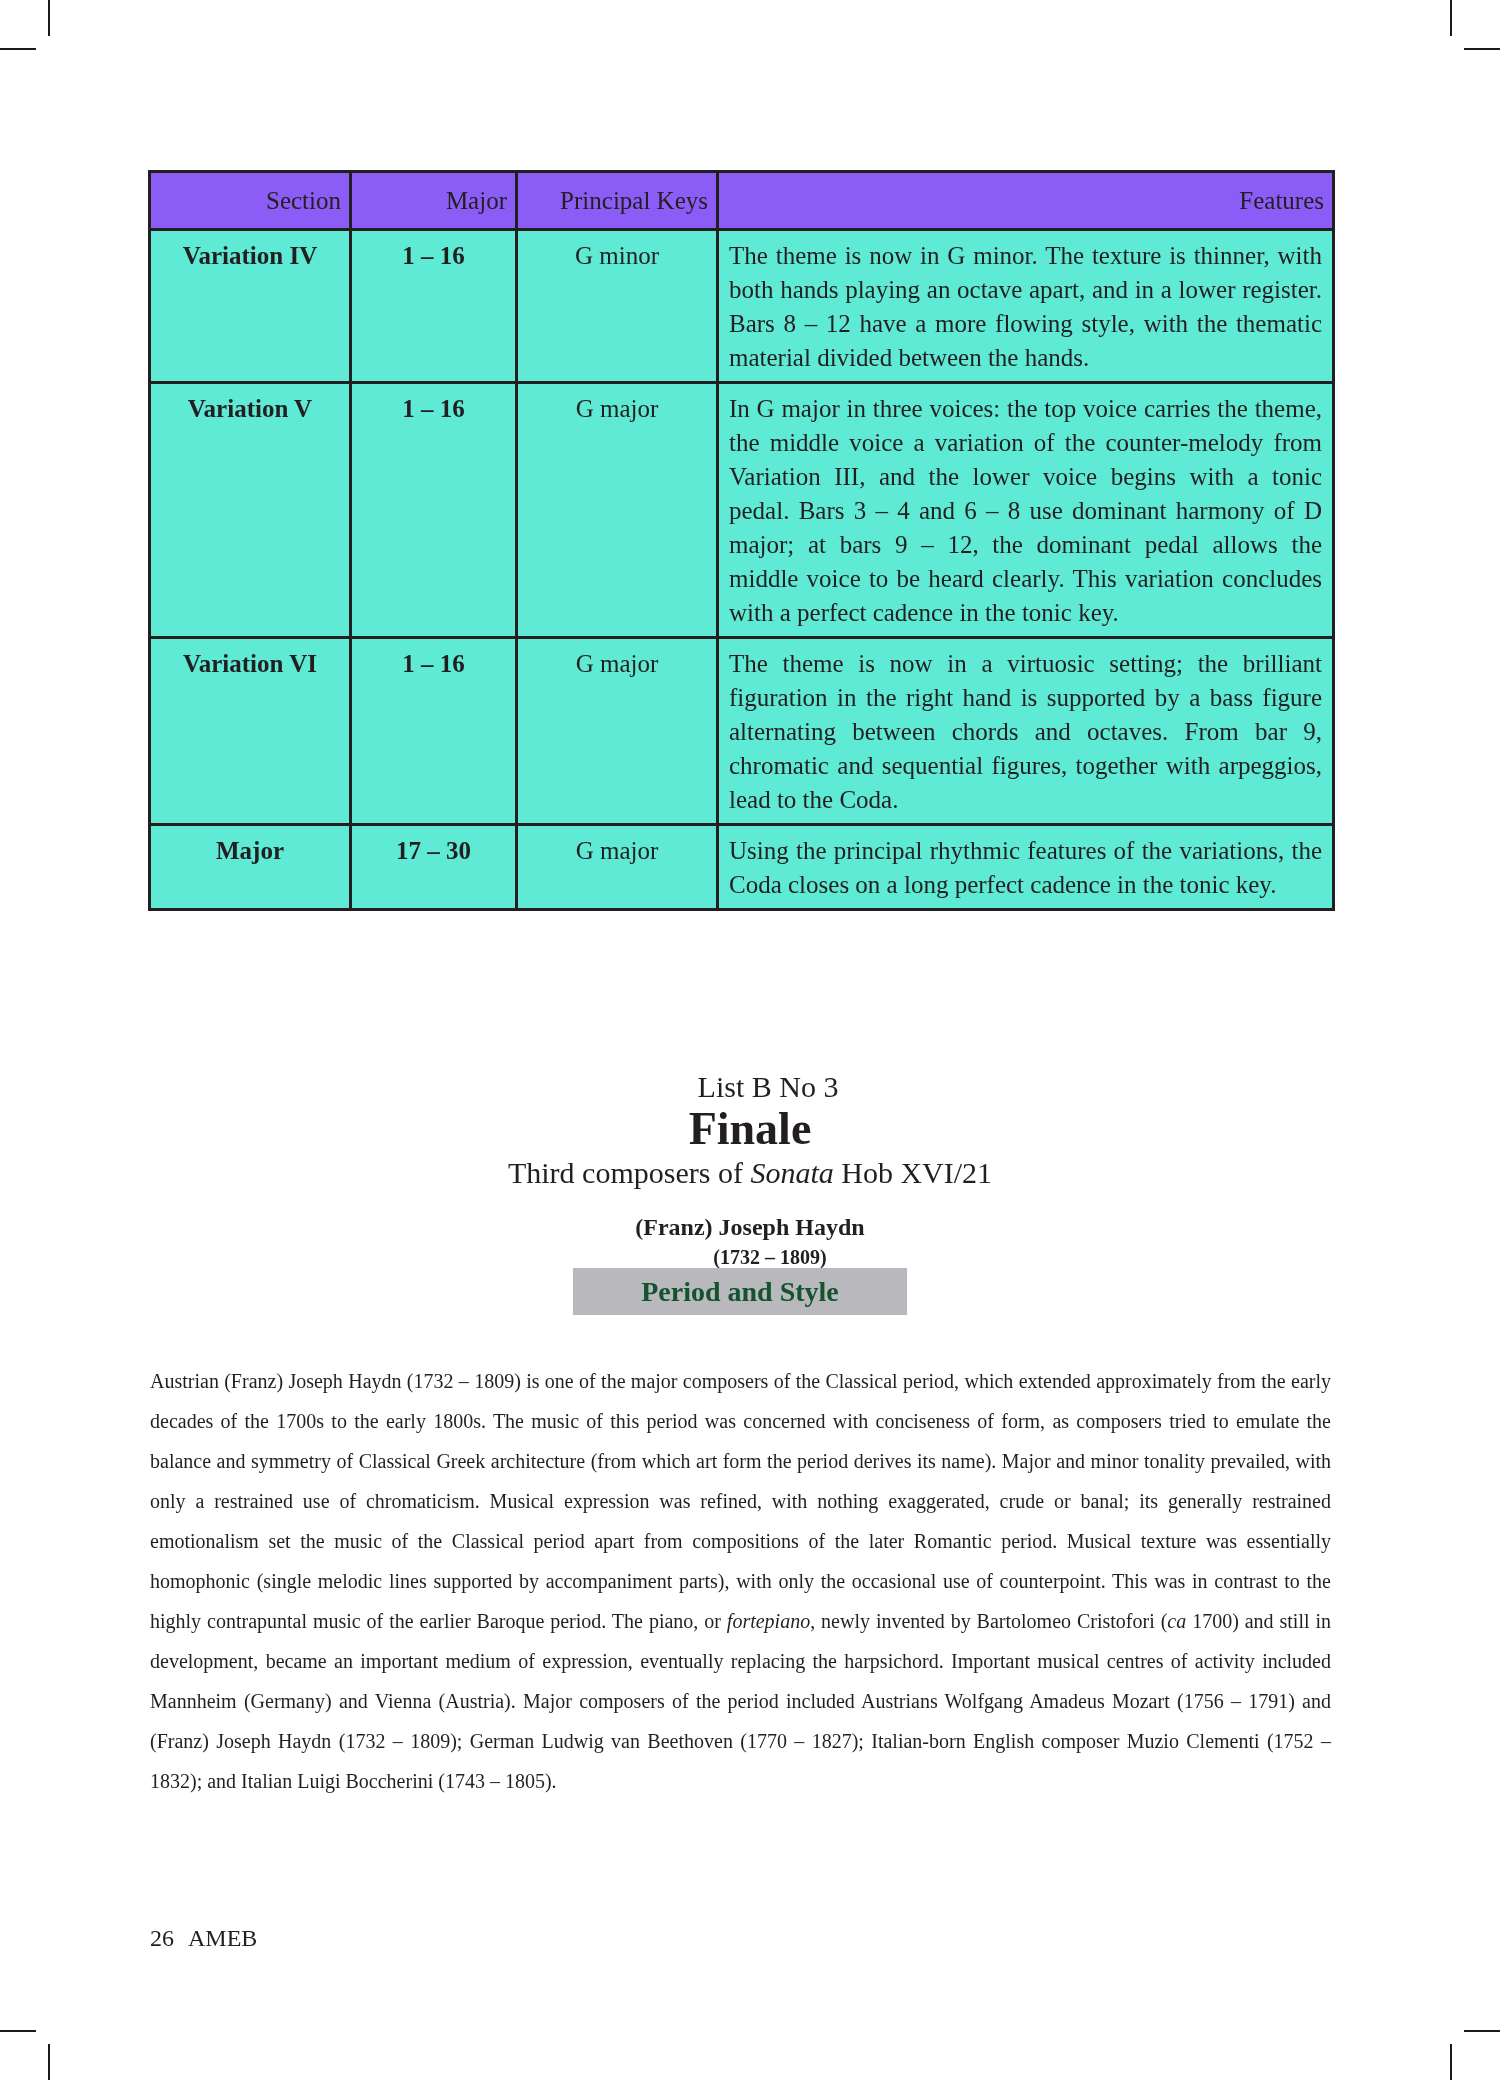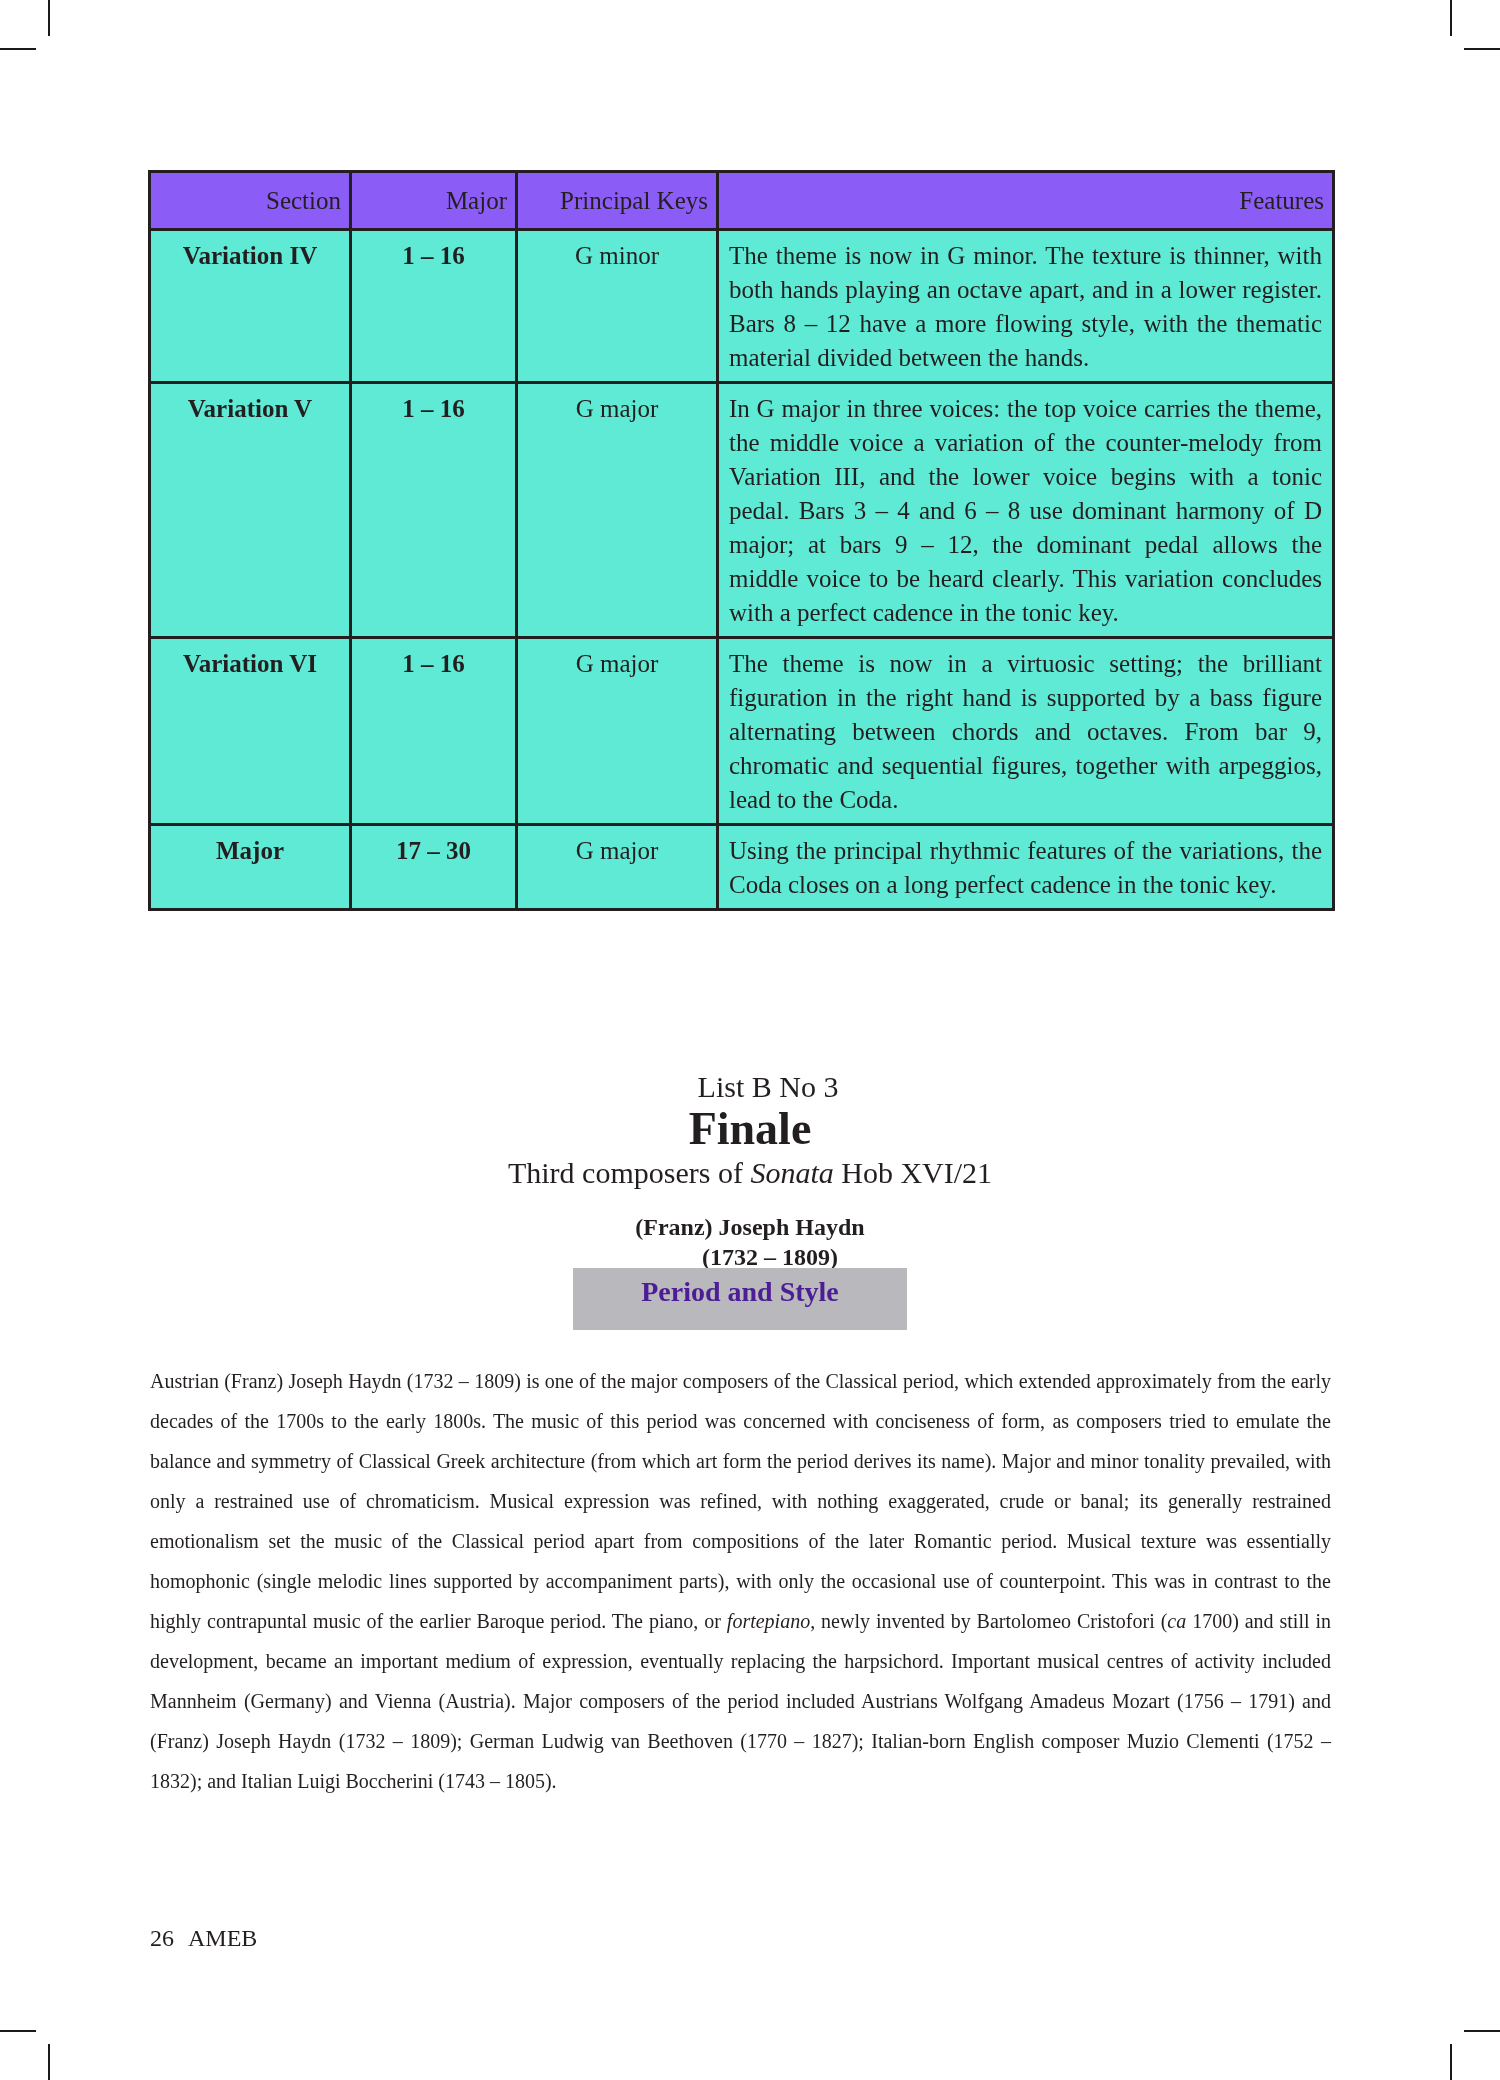--- a/index.html
+++ b/index.html
@@ -14,23 +14,23 @@
   td.c-section, td.c-bars { text-align:center; font-weight:bold; }
   td.c-keys { text-align:center; }
   td.c-feat { text-align:justify; padding-left:12px; padding-right:8px; }
   .col1 { width:201px; } .col2 { width:166px; } .col3 { width:201px; } .col4 { width:616px; }
 
   .title-block { position:absolute; left:0; width:1500px; top:1070px; text-align:center; }
   .list-no { font-size:30px; line-height:34px;padding-left:36px; }
   .finale { font-size:46px; font-weight:bold; line-height:50px; }
   .subtitle { font-size:30px; line-height:38px; }
   .composer { font-size:24px; font-weight:bold; line-height:30px;margin-top:20px; }
-  .dates { font-size:24px; font-weight:bold; line-height:30px;padding-left:40px; }
-  .band { position:absolute; left:573px; top:1268px; width:334px; height:62px;
-          background:#b9b9bd; color:#4c1d95; font-weight:bold; font-size:28px;
+  .dates { font-size:20px; font-weight:bold; line-height:30px;padding-left:40px; }
+  .band { position:absolute; left:573px; top:1268px; width:334px; height:47px;
+          background:#b9b9bd; color:#14532d; font-weight:bold; font-size:28px;
           text-align:center; line-height:47px; }
 
   .body-text { position:absolute; left:150px; top:1361px; width:1181px;
                font-size:20px; line-height:40px; text-align:justify; }
   .folio { position:absolute; left:150px; top:1925px; font-size:24px; }
   .folio span { margin-right:14px; }
 </style>
 </head>
 <body>
 

